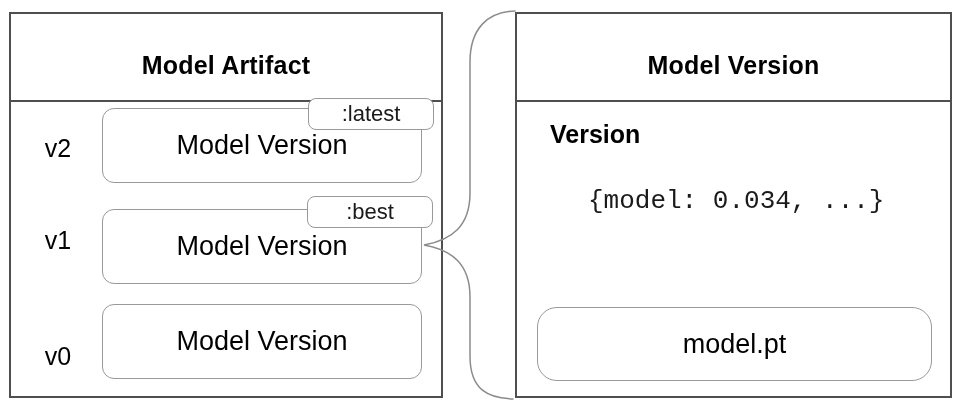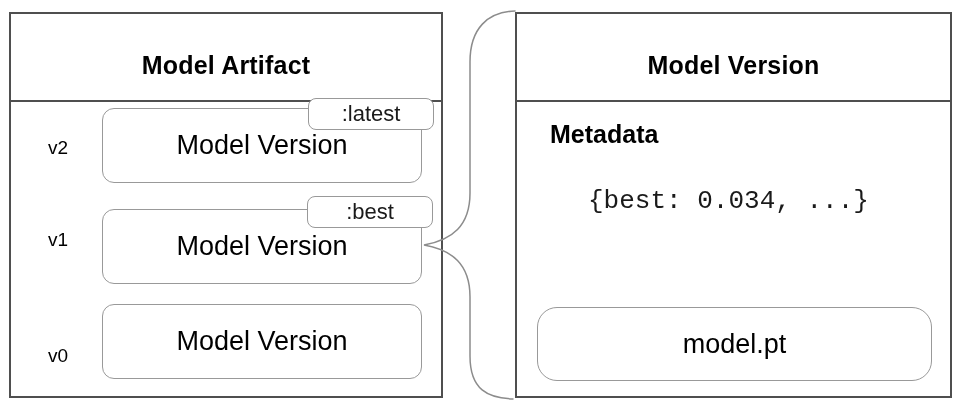--- a/index.html
+++ b/index.html
@@ -14,21 +14,21 @@
   .panel-left{left:9px;width:430px;}
   .panel-right{left:515px;width:433px;}
   .panel-header{
     position:absolute;left:0;top:16px;width:100%;height:70px;
     border-bottom:2px solid #4f4f4f;
     display:flex;align-items:center;justify-content:center;
     font-weight:bold;font-size:25px;letter-spacing:.2px;
   }
   .vlabel{
     position:absolute;left:19px;width:56px;height:28px;line-height:28px;
-    text-align:center;font-size:19px;
+    text-align:center;font-size:25px;
   }
   .vbox{
     position:absolute;left:91px;width:318px;height:73px;
     background:#ffffff;border:1.5px solid #999999;border-radius:12px;
     display:flex;align-items:center;justify-content:center;
     font-size:27px;z-index:2;
   }
   .alias-badge{
     position:absolute;width:124px;height:30px;
     background:#ffffff;border:1.5px solid #999999;border-radius:8px;
@@ -86,19 +86,19 @@
     <div class="vbox box-v1">Model Version</div>
     <div class="alias-badge badge-best">:best</div>
 
     <div class="vlabel label-v0">v0</div>
     <div class="vbox box-v0">Model Version</div>
   </div>
 
   <div class="panel panel-right">
     <div class="panel-header">Model Version</div>
 
-    <div class="section-heading heading-metadata">Metadata</div>
-    <div class="metadata-value">{best: 0.034, ...}</div>
+    <div class="section-heading heading-metadata">Version</div>
+    <div class="metadata-value">{model: 0.034, ...}</div>
 
     <div class="file-box">model.pt</div>
   </div>
 
 </div>
 
 </body></html>

